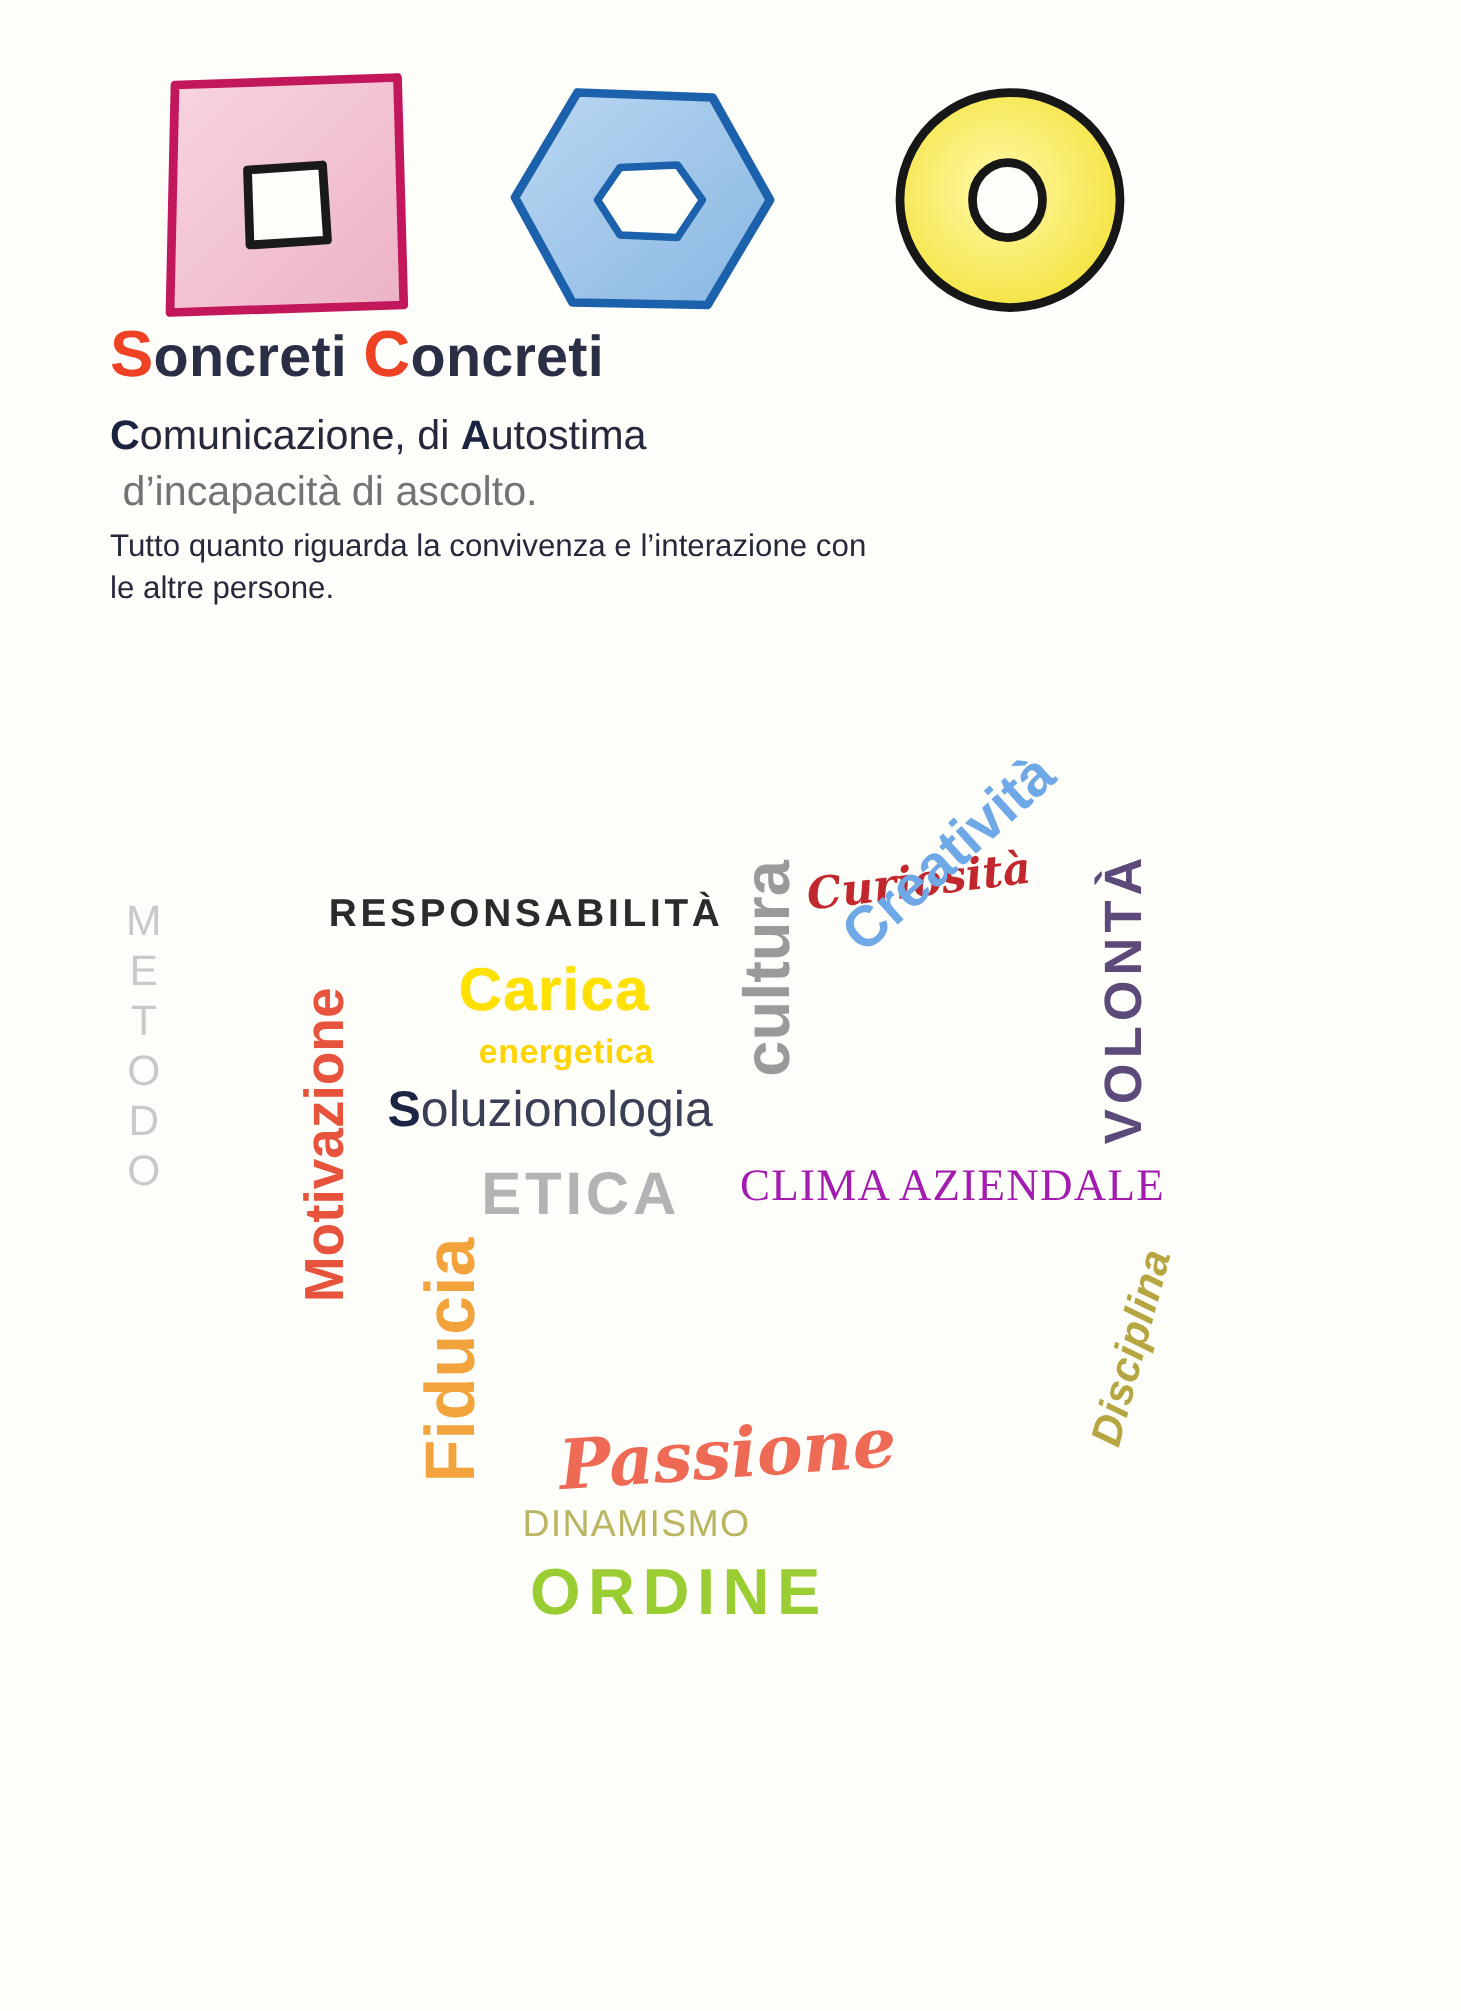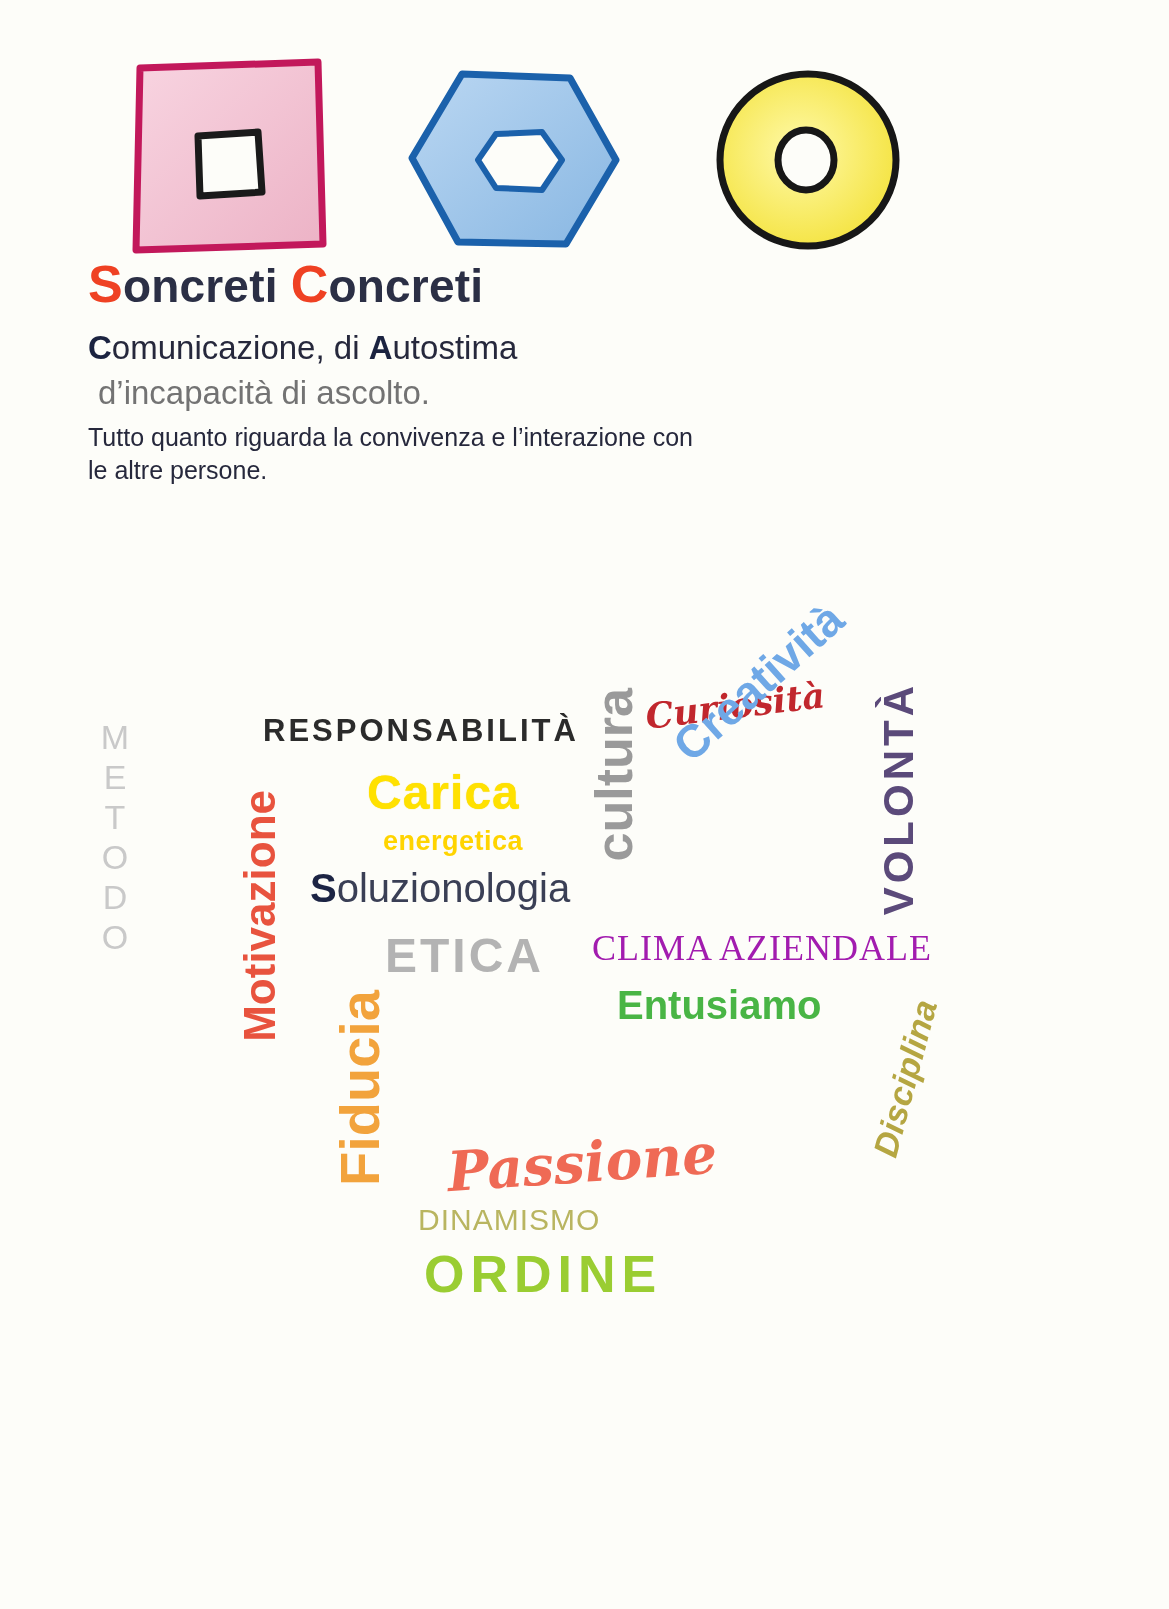--- a/index.html
+++ b/index.html
@@ -288,21 +288,20 @@
     <span class="w w-carica">Carica</span>
     <span class="w w-energetica">energetica</span>
     <span class="w w-motivazione">Motivazione</span>
     <span class="w w-soluzionologia"><span class="cap">S</span><span>oluzionologia</span></span>
     <span class="w w-etica">ETICA</span>
     <span class="w w-cultura">cultura</span>
     <span class="w w-curiosita">Curiosità</span>
     <span class="w w-creativita">Creatività</span>
     <span class="w w-volonta">VOLONTÀ</span>
     <span class="w w-clima">CLIMA AZIENDALE</span>
-    <span class="w w-entusiamo">Entusiamo</span>
     <span class="w w-disciplina">Disciplina</span>
     <span class="w w-fiducia">Fiducia</span>
     <span class="w w-passione">Passione</span>
     <span class="w w-dinamismo">DINAMISMO</span>
     <span class="w w-ordine">ORDINE</span>
   </div>
 
 </div>
 
 </body></html>

